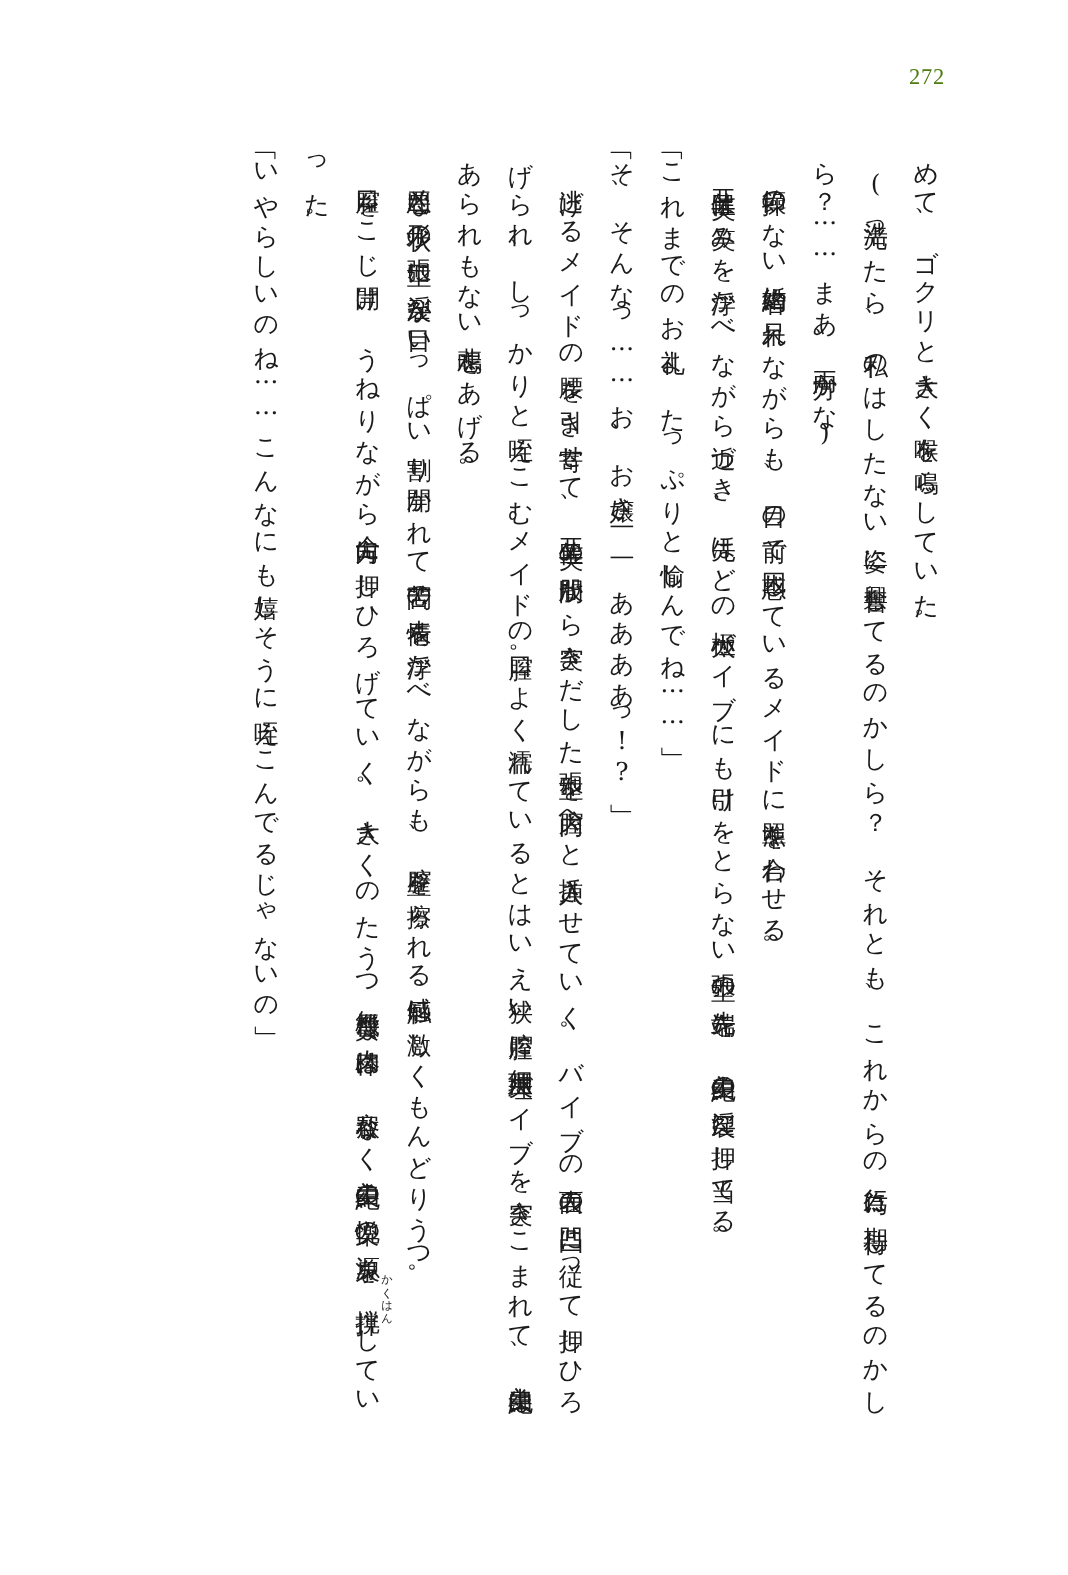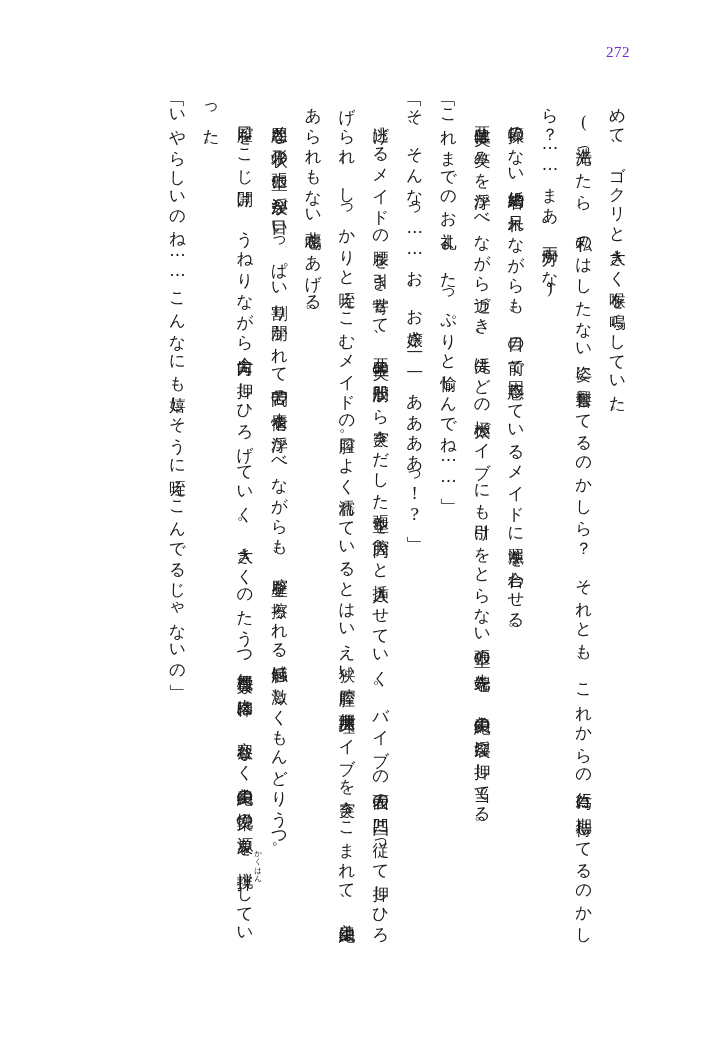--- a/index.html
+++ b/index.html
@@ -15,21 +15,21 @@
     overflow: hidden;
     font-family: "DejaVu Serif", "Liberation Serif", serif;
     color: #1a1a1a;
   }
   .page-number {
     position: absolute;
     top: 44px;
     right: 82px;
     font-size: 15px;
     letter-spacing: 0.5px;
-    color: #6d28d9;
+    color: #4d7c0f;
     font-family: "Liberation Serif", serif;
   }
   .body-text {
     position: absolute;
     top: 96px;
     right: 78px;
     left: 76px;
     height: 840px;
     writing-mode: vertical-rl;
     text-orientation: upright;

